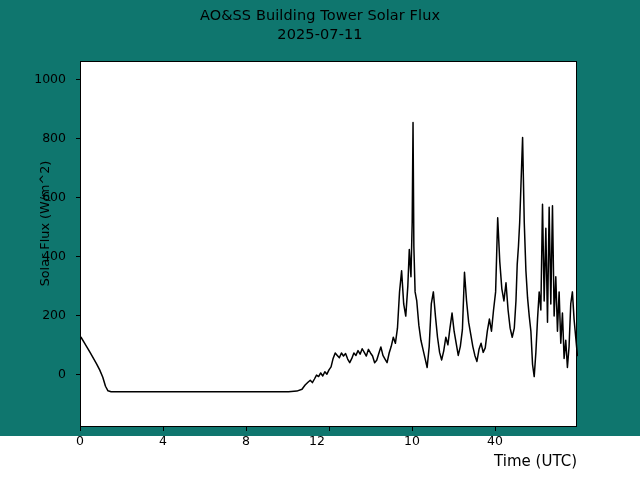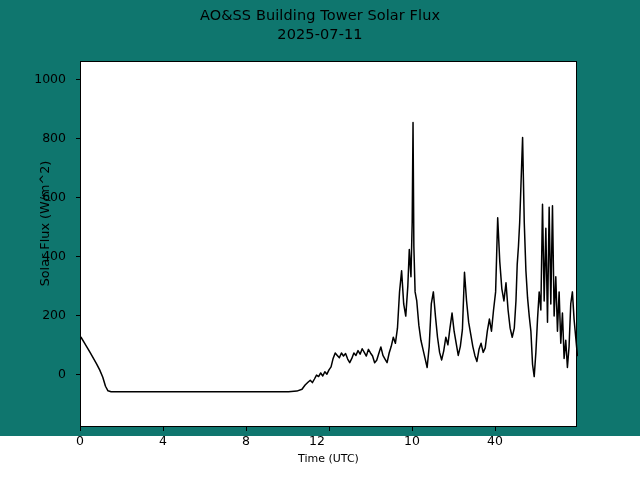--- a/index.html
+++ b/index.html
@@ -96,23 +96,23 @@
     font-size: 12.8px;
     transform: rotate(-90deg);
     transform-origin: center center;
     white-space: nowrap;
   }
   #xlabel {
     position: absolute;
     left: 80px;
     top: 452px;
     width: 497px;
-    text-align: center;
+    text-align: right;
     color: #000000;
-    font-size: 11px;
+    font-size: 15px;
   }
 </style>
 </head>
 <body>
 
 <div id="figure">
 
   <div class="title-block">
     <span class="title-line1">AO&amp;SS Building Tower Solar Flux</span>
     <span class="title-line2">2025-07-11</span>

